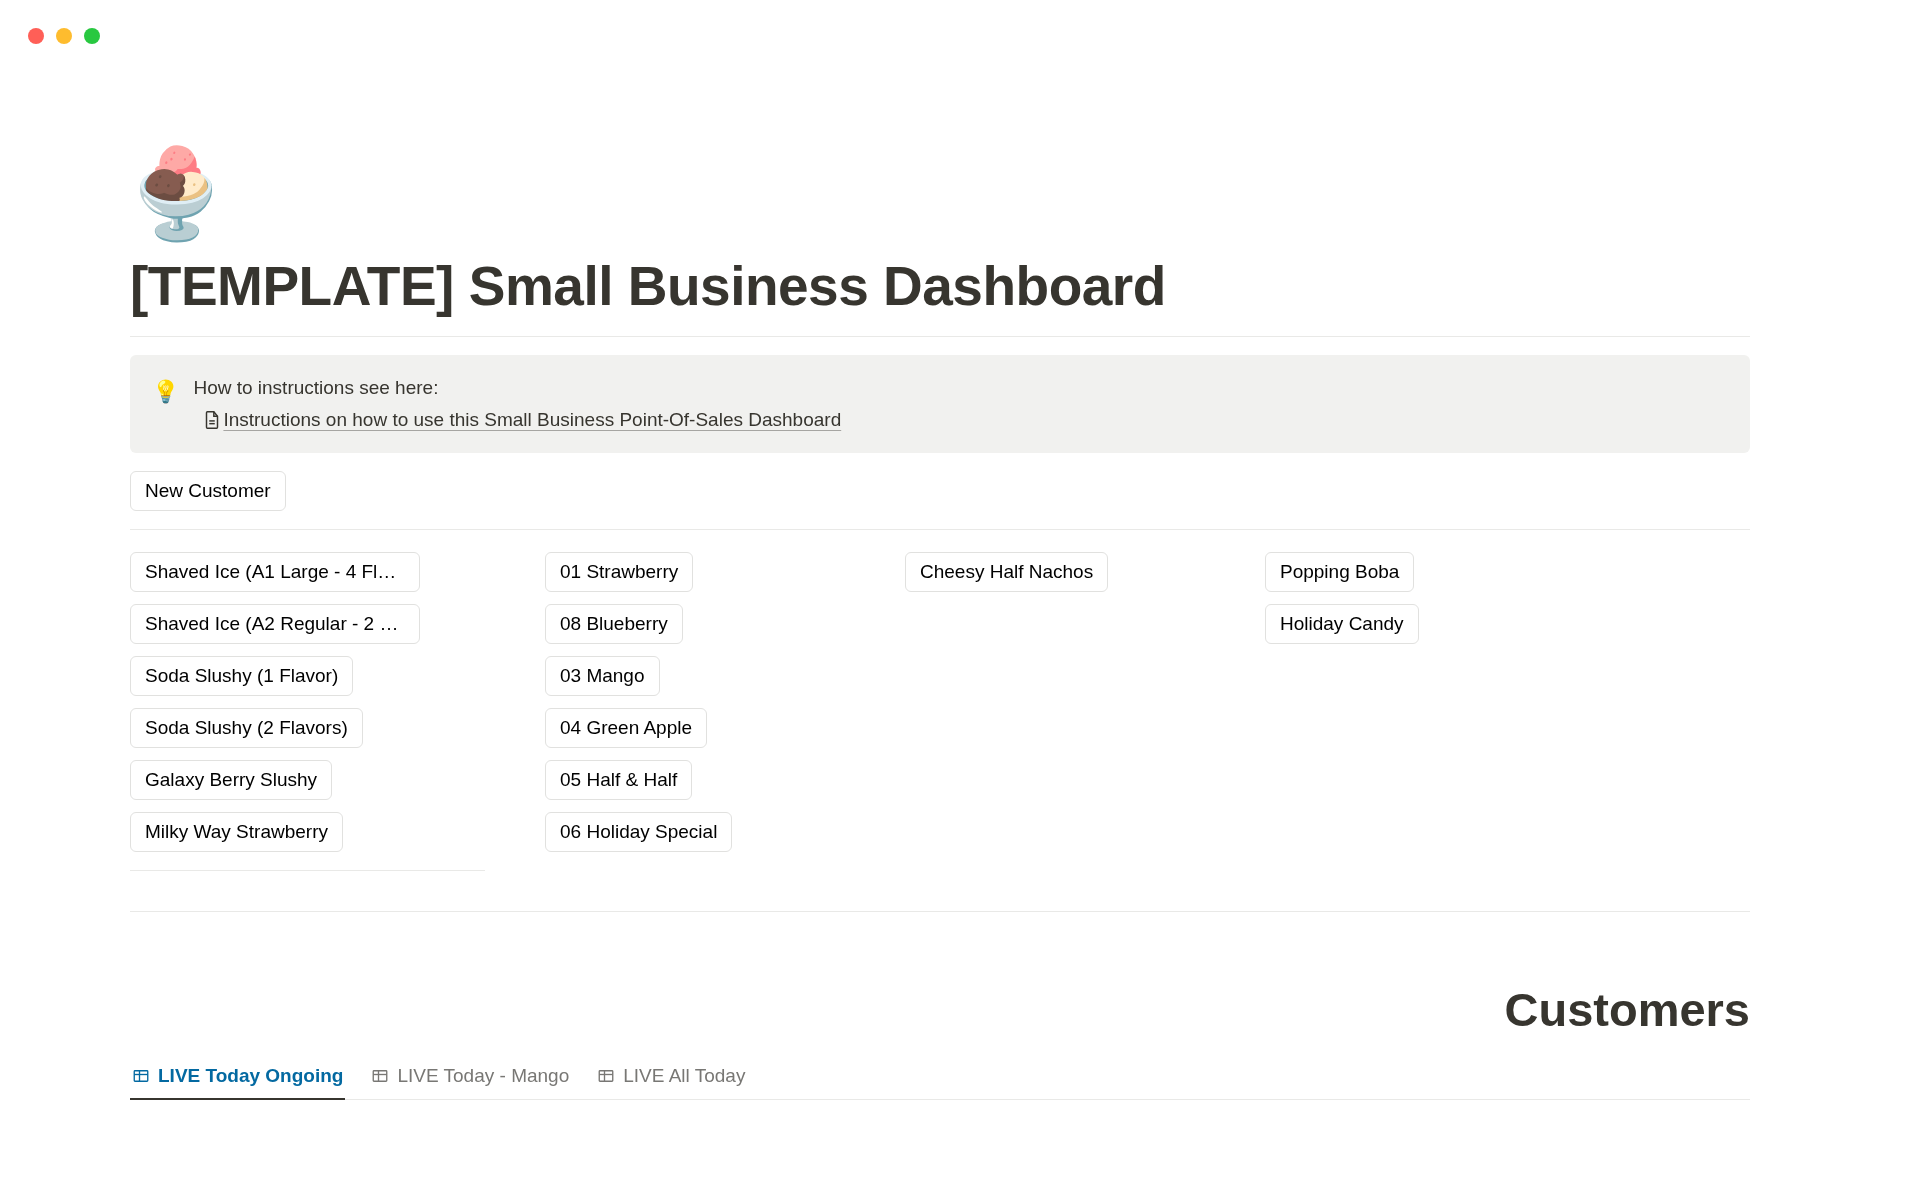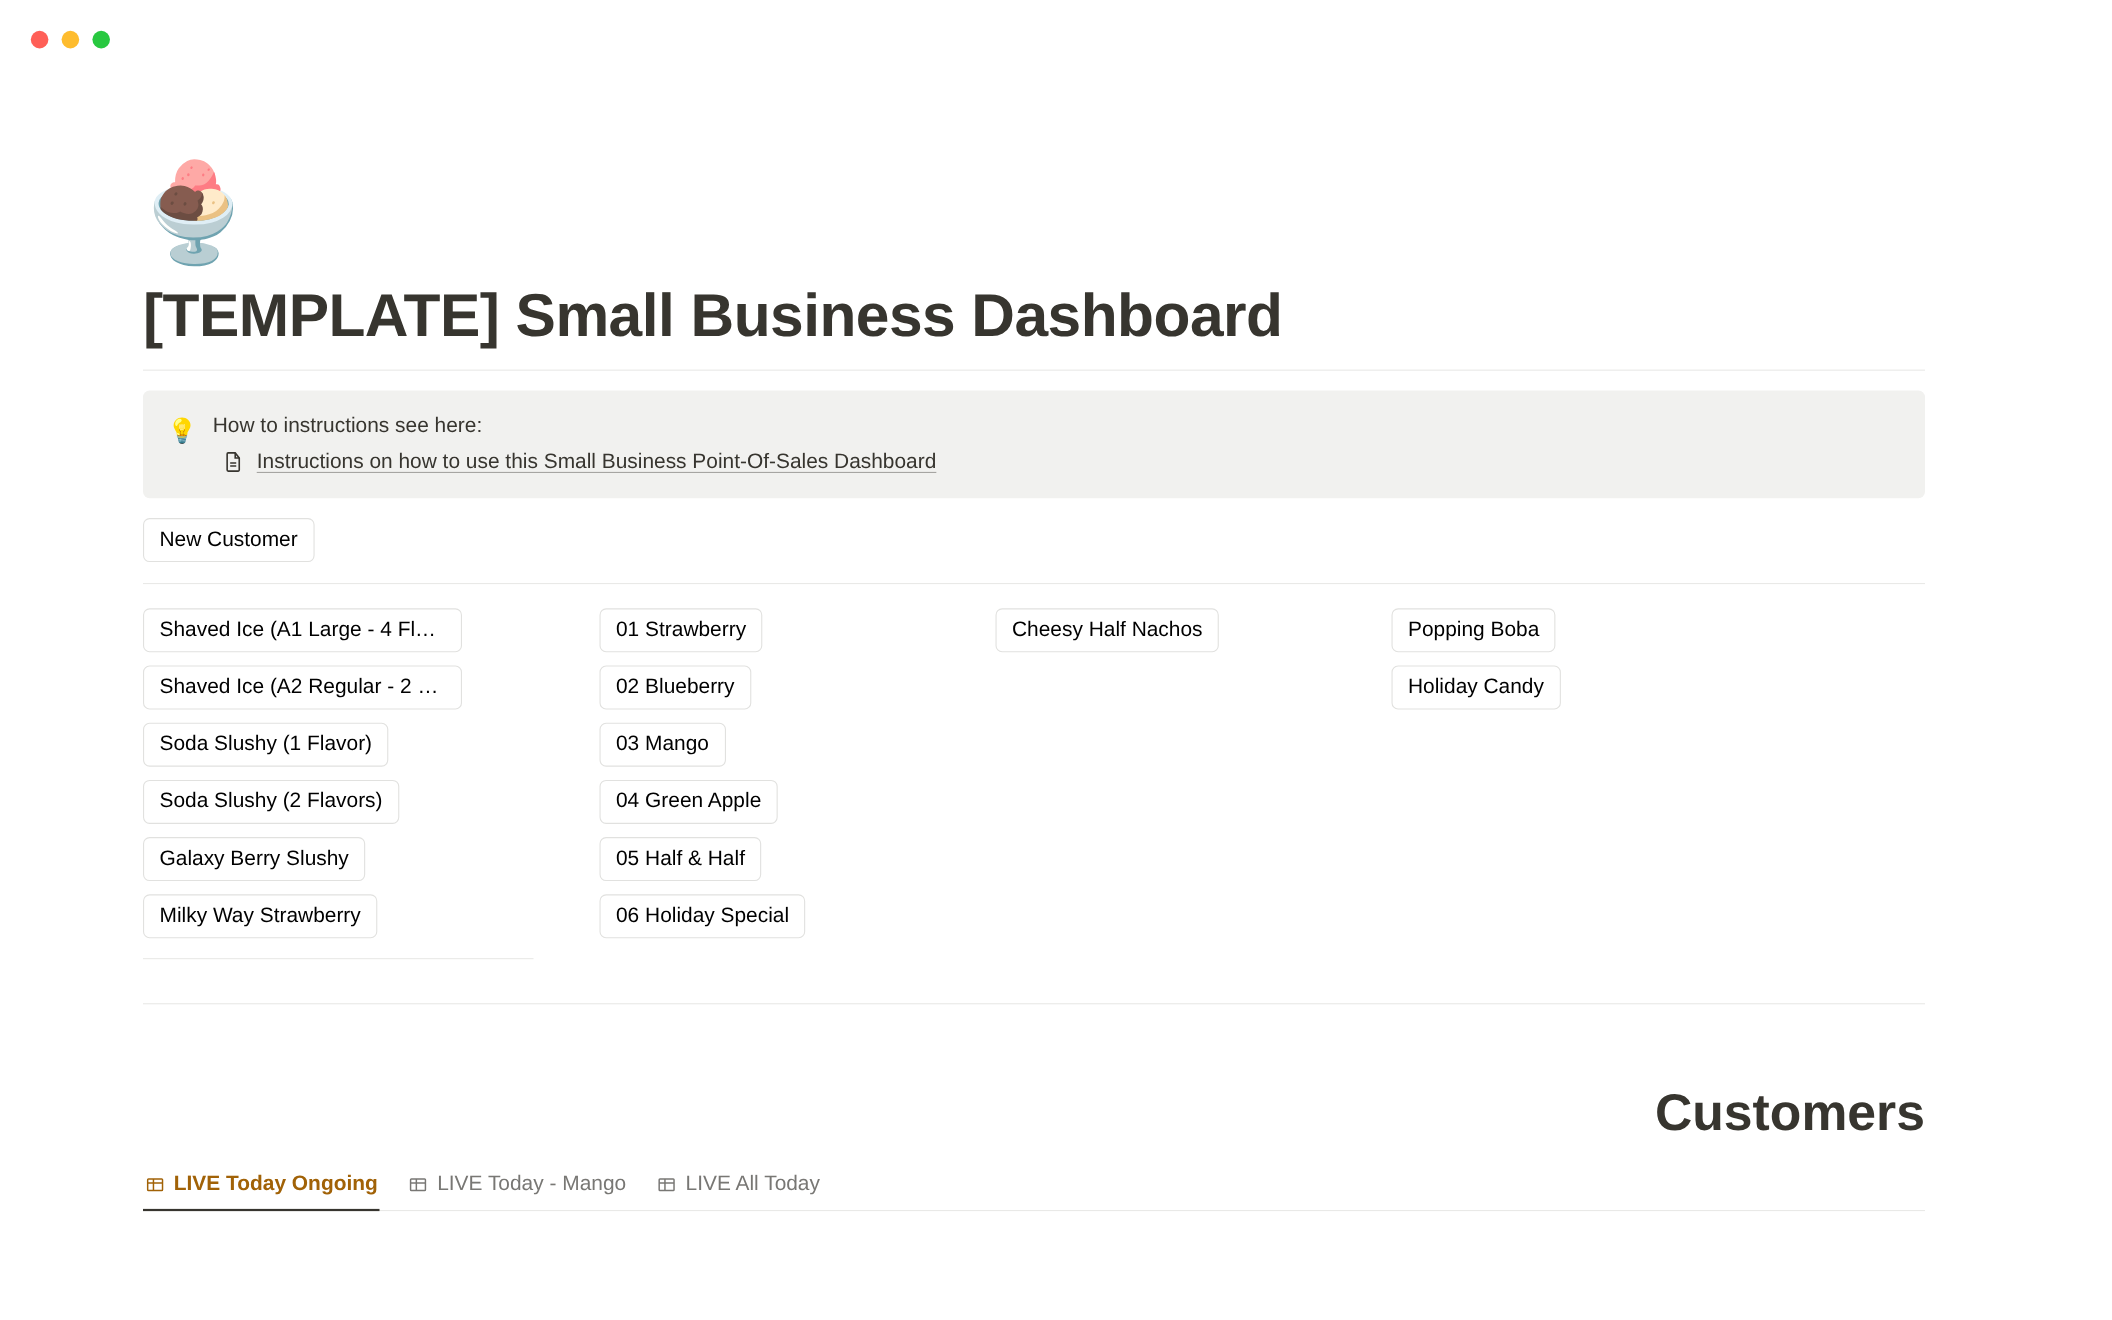--- a/index.html
+++ b/index.html
@@ -63,21 +63,20 @@
   flex-shrink: 0;
 }
 .callout-body {
   flex: 1;
   font-size: 19px;
   color: #37352f;
 }
 .callout-link-row {
   display: flex;
   align-items: center;
-  gap: 10px;
   margin-top: 10px;
   padding-left: 8px;
 }
 .page-link-icon {
   width: 22px;
   height: 22px;
   flex-shrink: 0;
   color: #37352f;
 }
 .callout-link {
@@ -137,21 +136,21 @@
   display: flex;
   align-items: center;
   gap: 8px;
   padding: 10px 2px 12px 2px;
   font-size: 19px;
   color: #787774;
   cursor: pointer;
   position: relative;
 }
 .tab.active {
-  color: #a16207;
+  color: #0369a1;
   font-weight: 600;
 }
 .tab.active::after {
   content: "";
   position: absolute;
   left: 0; right: 0; bottom: -1px;
   height: 2px;
   background: #37352f;
 }
 .table-icon {
@@ -202,21 +201,21 @@
     <div class="col col-0">
       <span class="btn">Shaved Ice (A1 Large - 4 Flavors)</span>
       <span class="btn">Shaved Ice (A2 Regular - 2 Flav...</span>
       <span class="btn">Soda Slushy (1 Flavor)</span>
       <span class="btn">Soda Slushy (2 Flavors)</span>
       <span class="btn">Galaxy Berry Slushy</span>
       <span class="btn">Milky Way Strawberry</span>
     </div>
     <div class="col col-1">
       <span class="btn">01 Strawberry</span>
-      <span class="btn">02 Blueberry</span>
+      <span class="btn">08 Blueberry</span>
       <span class="btn">03 Mango</span>
       <span class="btn">04 Green Apple</span>
       <span class="btn">05 Half &amp; Half</span>
       <span class="btn">06 Holiday Special</span>
     </div>
     <div class="col col-2">
       <span class="btn">Cheesy Half Nachos</span>
     </div>
     <div class="col col-3">
       <span class="btn">Popping Boba</span>

